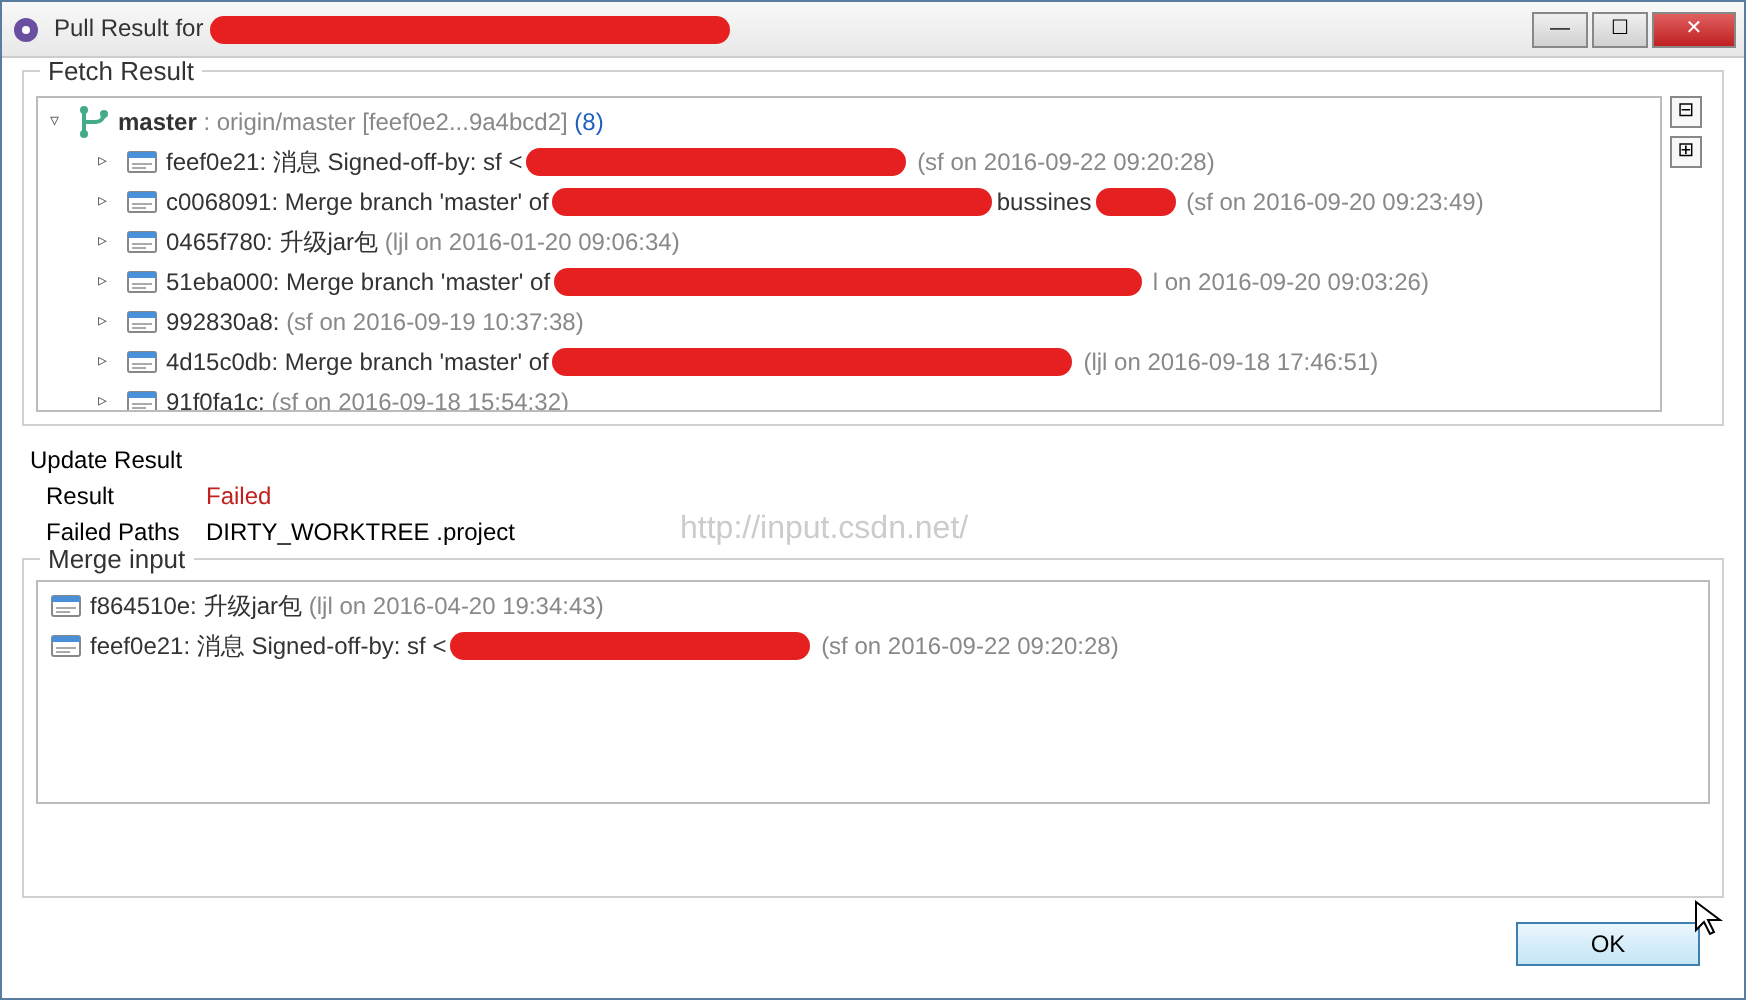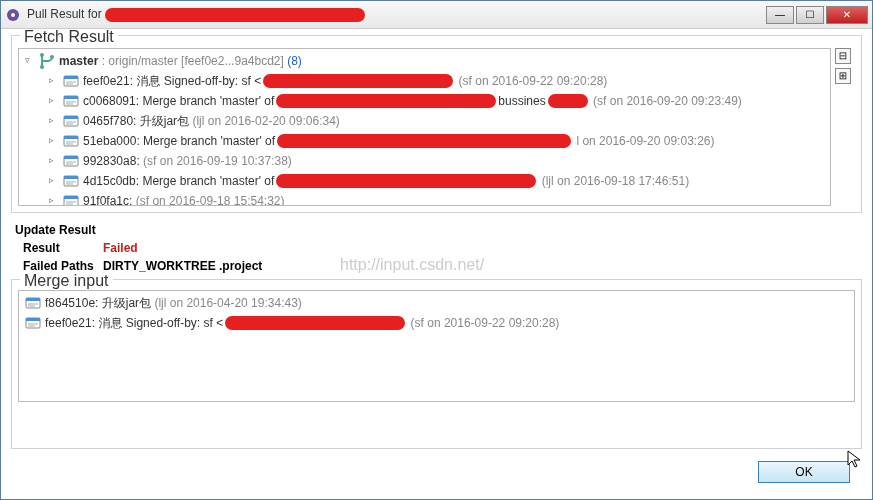--- a/index.html
+++ b/index.html
@@ -7,38 +7,38 @@
 .window { border: 1px solid #5a7ca0; width: 873px; height: 500px; display: flex; flex-direction: column; }
 .titlebar { background: linear-gradient(#f8f8f8, #e8e8e8); height: 28px; display: flex; align-items: center; padding: 0 4px; border-bottom: 1px solid #ccc; }
 .titlebar-icon { width: 16px; height: 16px; margin-right: 6px; }
 .titlebar-text { flex: 1; color: #333; white-space: nowrap; overflow: hidden; }
 .titlebar-text .redact { display: inline-block; width: 260px; height: 14px; background: #e62020; border-radius: 7px; vertical-align: middle; }
 .winbtns { display: flex; gap: 2px; }
 .winbtn { width: 28px; height: 18px; border: 1px solid #888; background: linear-gradient(#f0f0f0,#d0d0d0); font-size: 10px; text-align: center; line-height: 16px; cursor: pointer; }
 .winbtn.close { background: linear-gradient(#e06060,#c02020); color: #fff; width: 42px; }
 .content { flex: 1; padding: 6px 10px; display: flex; flex-direction: column; overflow: hidden; }
 .group { border: 1px solid #d0d0d0; margin-bottom: 6px; position: relative; }
-.group-label { position: absolute; top: -8px; left: 8px; background: #fff; padding: 0 4px; font-size: 16px; color: #333; }
+.group-label { position: absolute; top: -8px; left: 8px; background: #fff; padding: 0 4px; font-size: 13px; color: #333; }
 .fetch-group { padding: 12px 6px 6px 6px; }
 .tree-wrap { display: flex; }
 .tree { flex: 1; border: 1px solid #bbb; height: 158px; overflow-y: scroll; background: #fff; padding: 2px; }
 .side-tools { width: 20px; margin-left: 4px; }
 .side-btn { width: 16px; height: 16px; border: 1px solid #888; margin-bottom: 4px; text-align: center; line-height: 14px; font-size: 10px; cursor: pointer; background: #f8f8f8; }
 .node { display: flex; align-items: center; height: 20px; white-space: nowrap; }
 .node.root { padding-left: 4px; }
 .node.child { padding-left: 28px; }
 .expander { width: 12px; height: 12px; margin-right: 2px; cursor: pointer; color: #666; font-size: 9px; }
 .cicon { width: 16px; height: 16px; margin-right: 4px; display: inline-flex; align-items: center; justify-content: center; }
 .cicon svg { width: 16px; height: 16px; }
 .node-text { color: #333; }
 .node-text .bold { font-weight: bold; }
 .node-text .gray { color: #888; }
 .node-text .blue { color: #2060c0; }
 .redblob { display: inline-block; height: 14px; background: #e62020; border-radius: 7px; vertical-align: middle; margin: 0 2px; }
-.row { padding: 2px 8px; display: flex; align-items: center; font-weight: bold; }
+.row { padding: 2px 8px; display: flex; align-items: center; }
 .row-label { width: 80px; }
 .failed { color: #c02020; }
 .merge-group { padding: 10px 6px 6px 6px; flex: 1; }
 .merge-list { border: 1px solid #bbb; height: 112px; background: #fff; padding: 2px; }
 .footer { display: flex; justify-content: flex-end; padding: 6px 12px 10px; }
 .ok-btn { width: 92px; height: 22px; border: 1px solid #3c7fb1; background: linear-gradient(#eaf6fd,#c4e5f6); cursor: pointer; font-size: 12px; }
 .watermark { position: absolute; left: 340px; top: 256px; color: #ccc; font-size: 16px; pointer-events: none; }
 .cursor-arrow { position: absolute; right: 10px; bottom: 30px; pointer-events: none; }
 </style>
 </head>
@@ -113,21 +113,21 @@
               <div class="node child">
                 <span class="expander">▹</span>
                 <span class="cicon">
                   <svg viewBox="0 0 16 16">
                     <rect x="1" y="3" width="14" height="10" rx="1" fill="#fff" stroke="#888"></rect>
                     <rect x="1" y="3" width="14" height="3" fill="#4a90d9"></rect>
                     <line x1="3" y1="9" x2="13" y2="9" stroke="#aaa"></line>
                     <line x1="3" y1="11" x2="10" y2="11" stroke="#aaa"></line>
                   </svg>
                 </span>
-                <span class="node-text">0465f780: 升级jar包 <span class="gray">(ljl on 2016-02-20 09:06:34)</span></span>
+                <span class="node-text">0465f780: 升级jar包 <span class="gray">(ljl on 2016-01-20 09:06:34)</span></span>
               </div>
               <div class="node child">
                 <span class="expander">▹</span>
                 <span class="cicon">
                   <svg viewBox="0 0 16 16">
                     <rect x="1" y="3" width="14" height="10" rx="1" fill="#fff" stroke="#888"></rect>
                     <rect x="1" y="3" width="14" height="3" fill="#4a90d9"></rect>
                     <line x1="3" y1="9" x2="13" y2="9" stroke="#aaa"></line>
                     <line x1="3" y1="11" x2="10" y2="11" stroke="#aaa"></line>
                   </svg>

